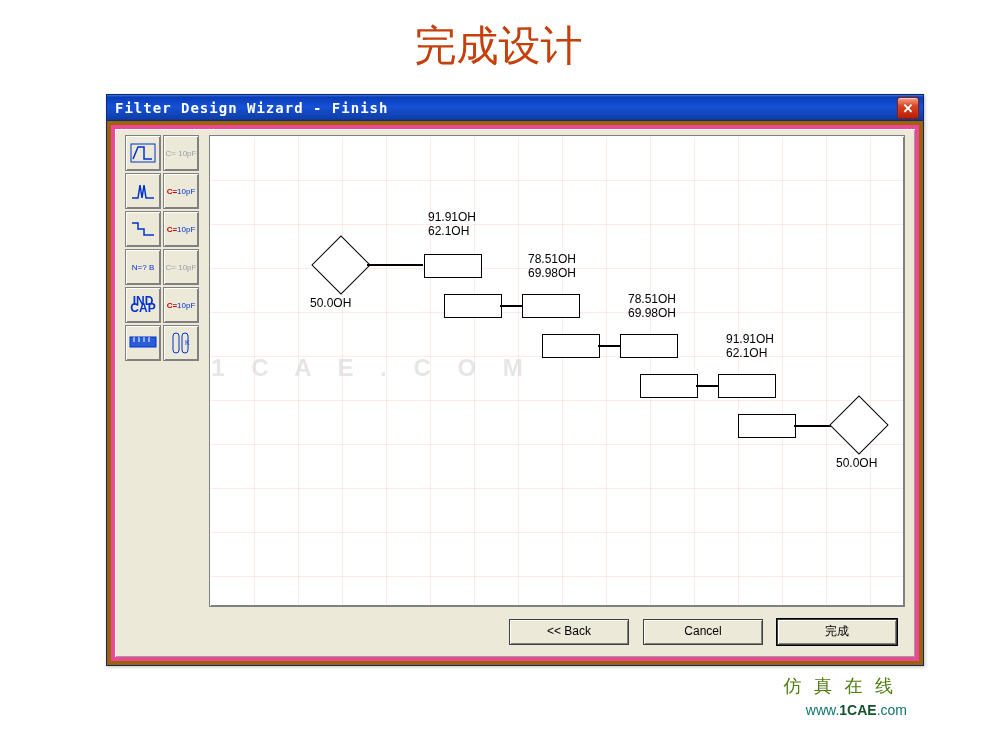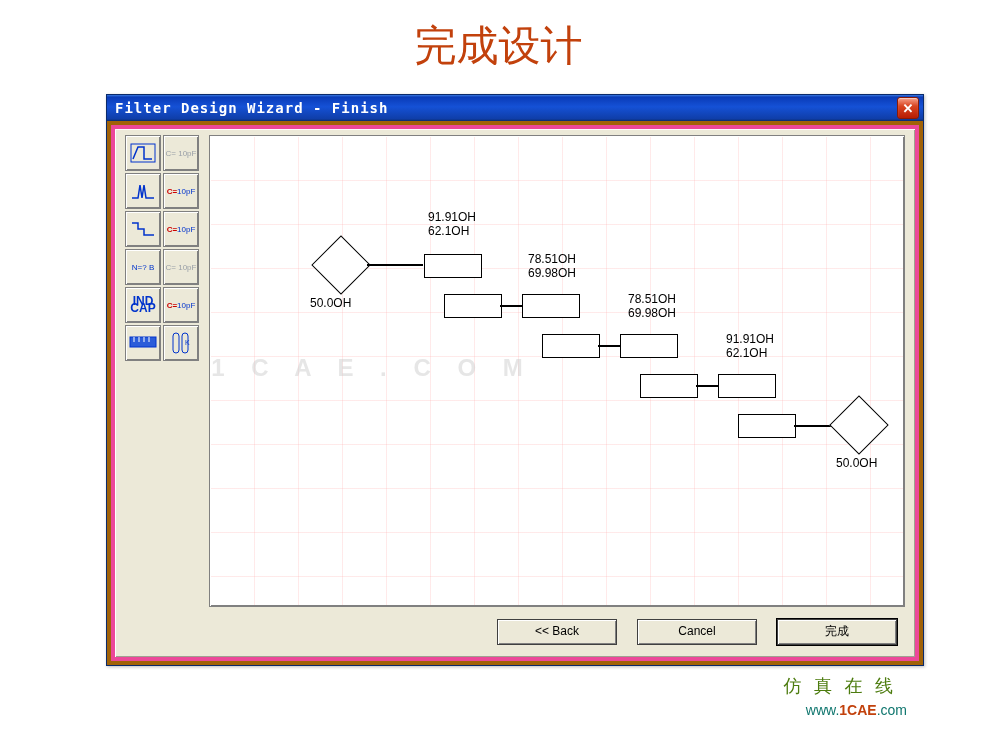--- a/index.html
+++ b/index.html
@@ -142,21 +142,21 @@
   }
   .wire {
     position: absolute;
     background: #000;
   }
   .button-row {
     position: absolute;
     right: 18px;
     bottom: 12px;
     display: flex;
-    gap: 20px;
+    gap: 14px;
   }
   .btn {
     min-width: 90px;
     height: 24px;
     padding: 0 14px;
     background: #ece9d8;
     border: 1px solid #404040;
     box-shadow: inset 1px 1px #fff, inset -1px -1px #808080;
     font-family: "MS Sans Serif", Arial, sans-serif;
     font-size: 12px;
@@ -176,21 +176,21 @@
     font-family: "KaiTi","STKaiti",serif;
     letter-spacing: 4px;
   }
   .footer-brand-url {
     position: absolute;
     right: 90px;
     bottom: 28px;
     font-size: 14px;
   }
   .footer-brand-url .w { color:#0f766e;margin-top:24px; }
-  .footer-brand-url .r { color:#c2410c; font-weight:bold; }
+  .footer-brand-url .r { color:#14532d; font-weight:bold; }
   .tool svg { display:block; }
 </style>
 </head>
 <body>
 
 <div class="page-title">完成设计</div>
 
 <div class="window">
   <div class="titlebar">
     <span class="title">Filter Design Wizard - Finish</span>

